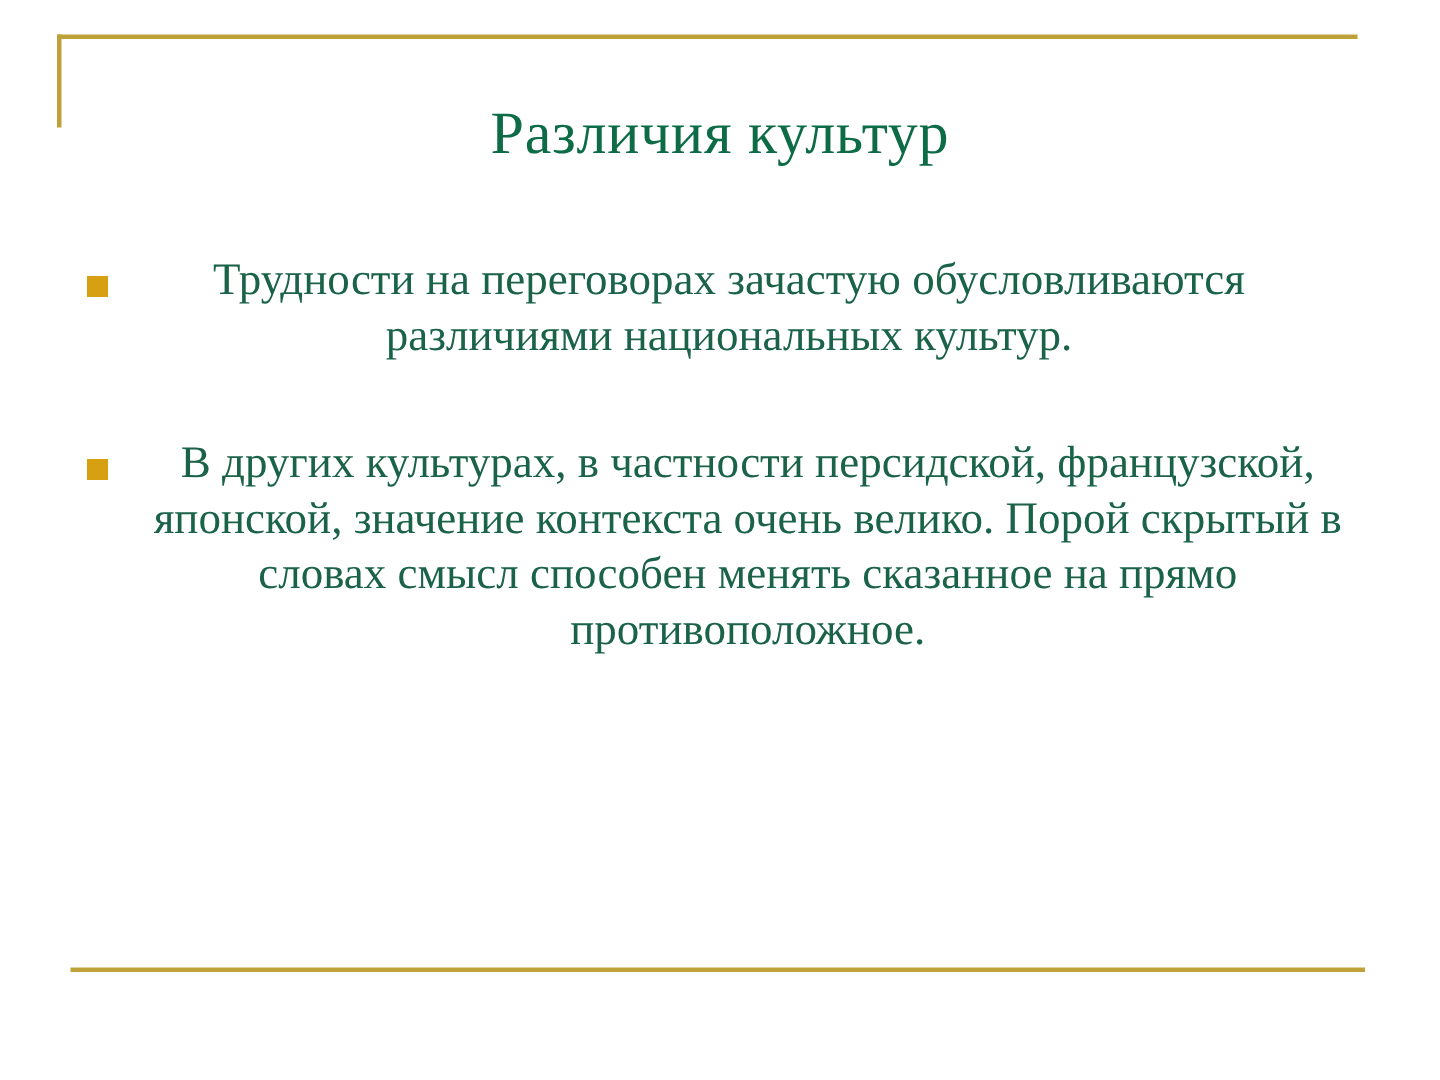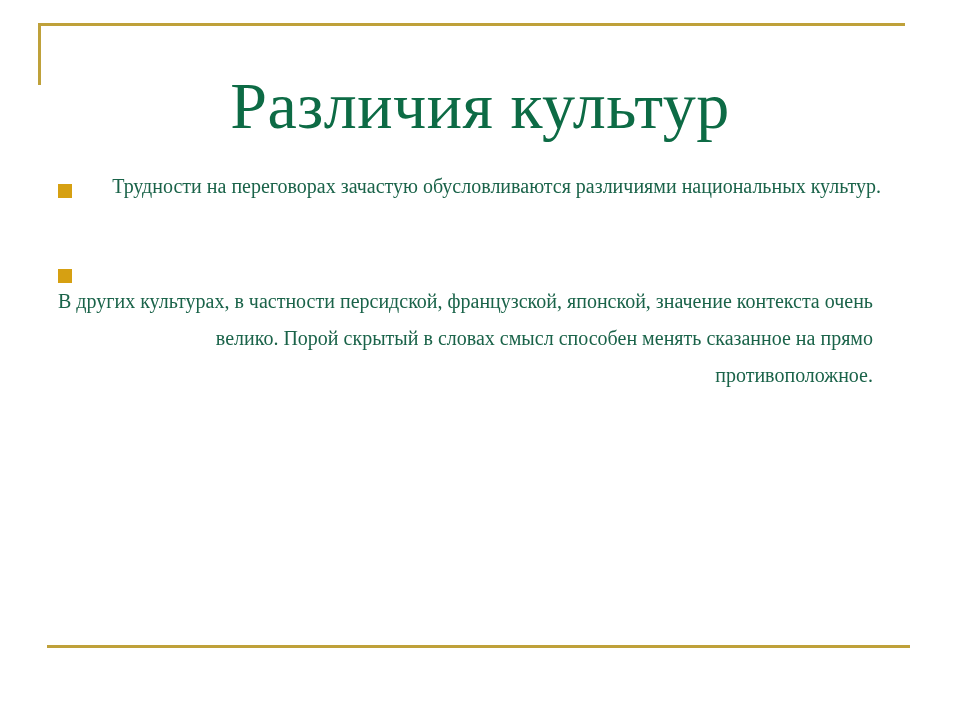--- a/index.html
+++ b/index.html
@@ -47,21 +47,21 @@
   }
 
   
   .title {
     position: absolute;
     left: 0;
     top: 32px;
     width: 960px;
     text-align: center;
     color: #0d6b45;
-    font-size: 66px;
+    font-size: 40px;
     line-height: 60px;
     font-weight: normal;
     letter-spacing: 0.5px;
     white-space: nowrap;
   }
 
   
   .body {
     position: absolute;
     left: 58px;
@@ -69,36 +69,35 @@
     width: 848px;
   }
   .bullet {
     position: relative;
     display: flex;
     align-items: flex-start;
     margin-bottom: 48px;
   }
   .bullet:last-child {
     margin-bottom: 12px;
-    flex-direction: column;
   }
   .marker {
     flex: 0 0 auto;
     width: 14px;
     height: 14px;
     background: #d6a012;
     margin-top: 16px;
     margin-right: 19px;
   }
   .bullet-text {
     flex: 1 1 auto;
     color: #1a6349;
-    font-size: 20px;
+    font-size: 30px;
     line-height: 37px;
-    text-align: right;
+    text-align: center;
   }
   .b1 .bullet-text { max-width: 790px; }
   .b2 .bullet-text { max-width: 700px; }
   .b3 .bullet-text { max-width: 815px; }
 </style>
 </head>
 <body>
 
 <div class="slide">
 

